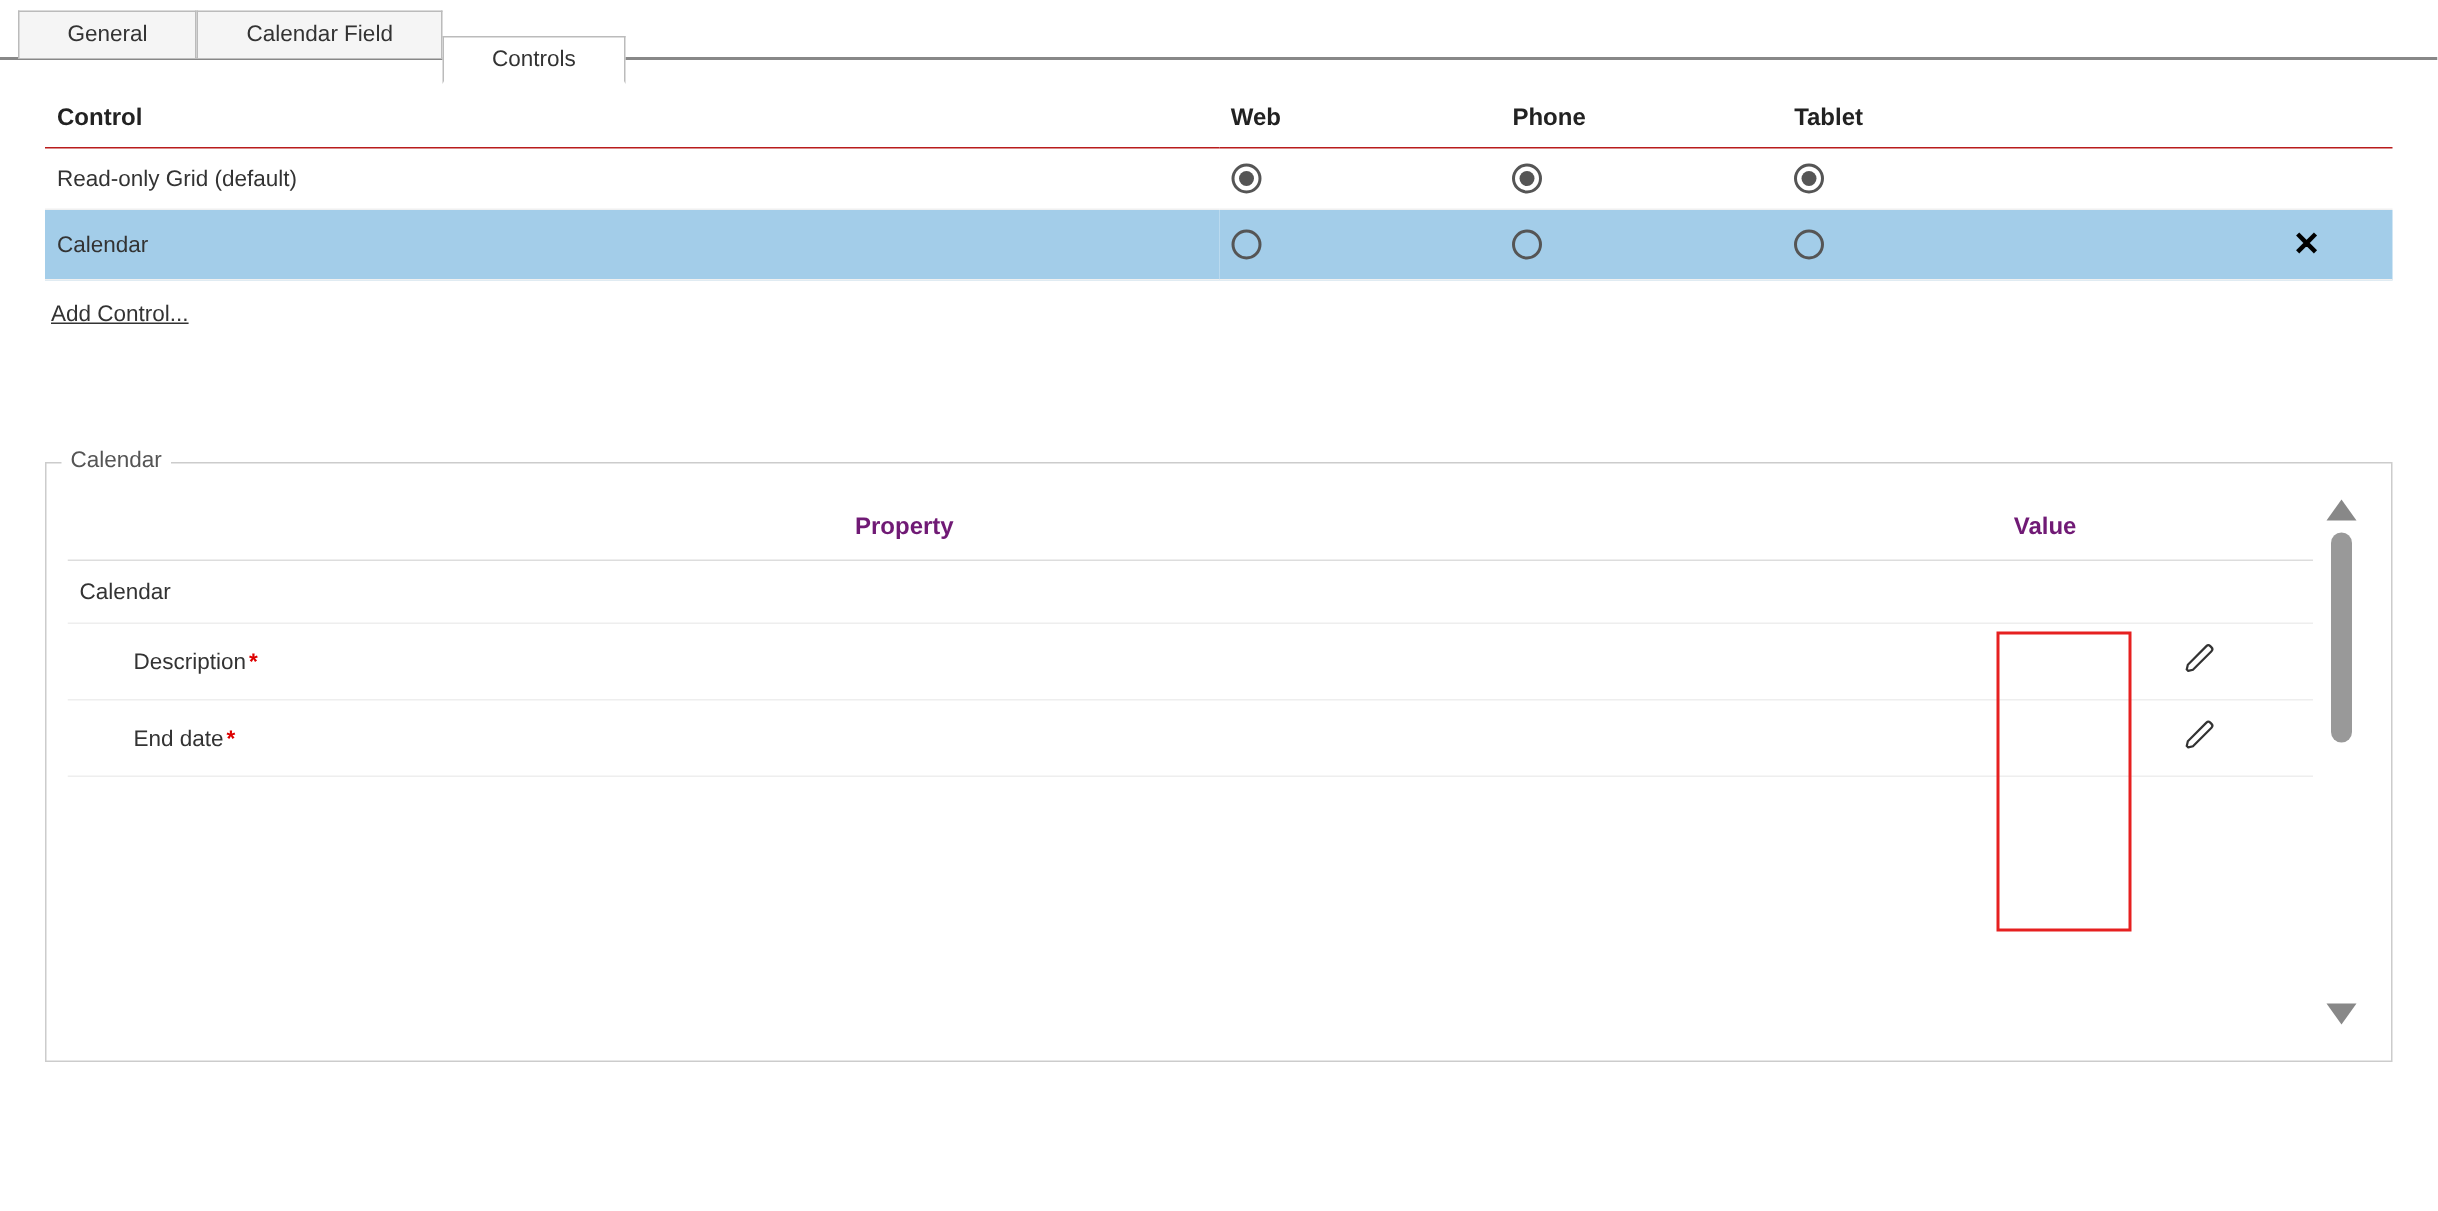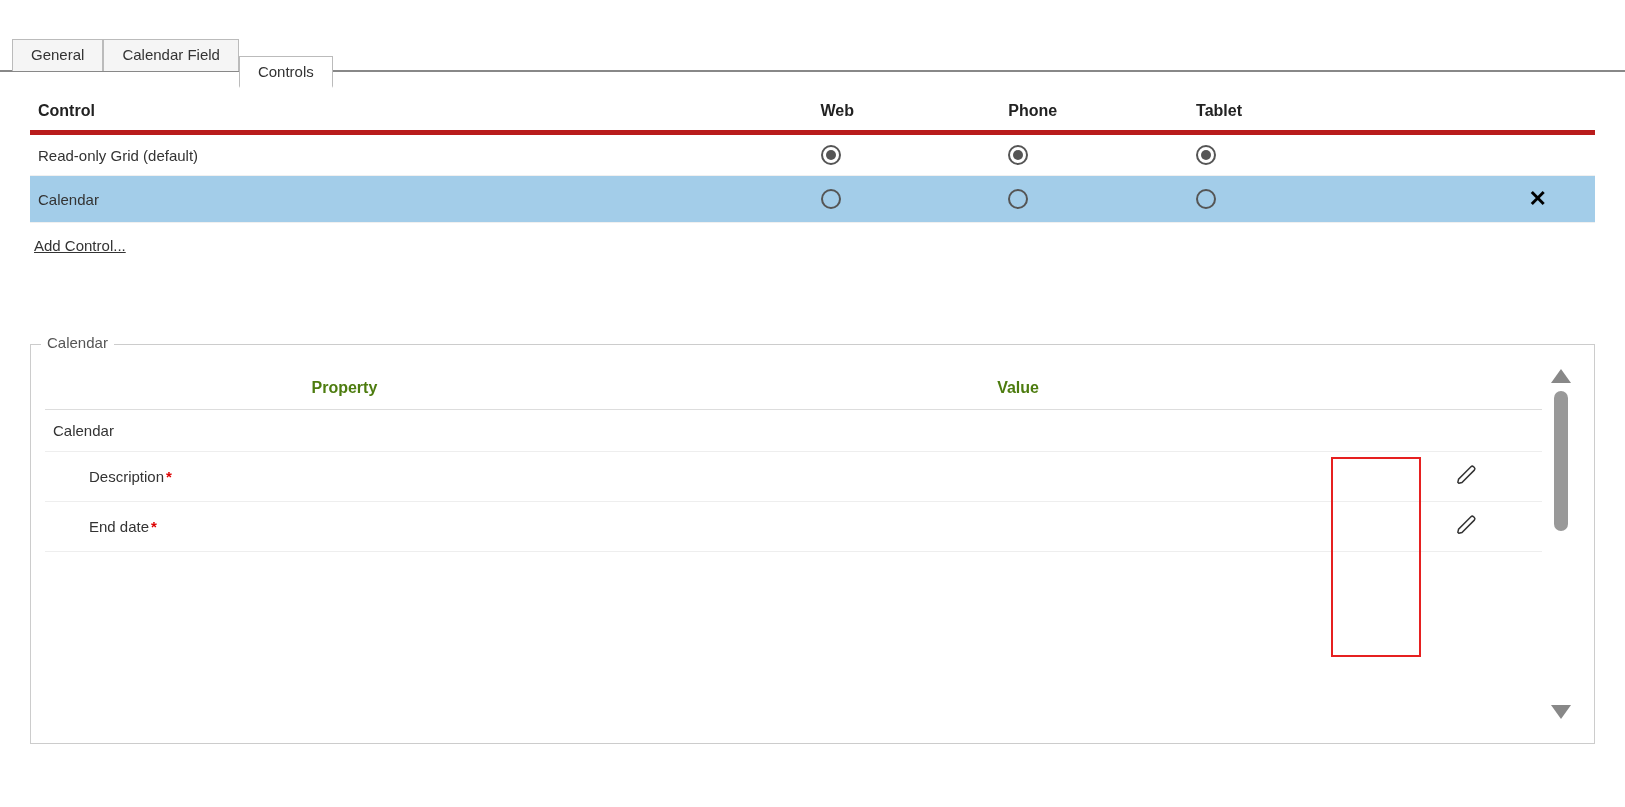--- a/index.html
+++ b/index.html
@@ -10,51 +10,50 @@
     background: #fff;
     width: 1625px;
   }
   .tabs {
     display: flex;
     border-bottom: 2px solid #888;
     padding-left: 12px;
     padding-top: 6px;
   }
   .tab {
-    padding: 6px 18px;
+    padding: 6px 32px;
     border: 1px solid #bbb;
     border-bottom: none;
     background: #f5f5f5;
     margin-right: 0;
     position: relative;
     top: 1px;
     cursor: pointer;
     font-size: 15px;
     color: #333;
-    margin-top: 32px;
   }
   .tab.active {
     background: #fff;
     border-bottom: 2px solid #fff;
     top: 18px;
   }
   .content {
     padding: 20px 30px 20px 30px;
   }
   .controls-table {
     width: 100%;
     border-collapse: collapse;
   }
   .controls-table th {
     text-align: left;
     font-weight: 600;
     font-size: 16px;
     color: #222;
     padding: 10px 8px;
-    border-bottom: 5px solid #b91c1c;
+    border-bottom: 1px solid #b91c1c;
   }
   .controls-table td {
     padding: 10px 8px;
     font-size: 15px;
     color: #333;
     border-bottom: 1px solid #f0f0f0;
   }
   .controls-table tr.selected td {
     background: #a3cde9;
   }
@@ -116,24 +115,24 @@
   }
   .props-main {
     flex: 1;
     overflow: hidden;
   }
   .props-table {
     width: 100%;
     border-collapse: collapse;
   }
   .props-table th {
-    text-align: center;
+    text-align: right;
     font-weight: 600;
     font-size: 16px;
-    color: #4d7c0f;
+    color: #701a75;
     padding: 14px 8px 12px 8px;
     border-bottom: 1px solid #ddd;
   }
   .props-table td {
     padding: 12px 8px;
     font-size: 15px;
     color: #333;
     border-bottom: 1px solid #eee;
   }
   .col-prop { width: 40%; }

